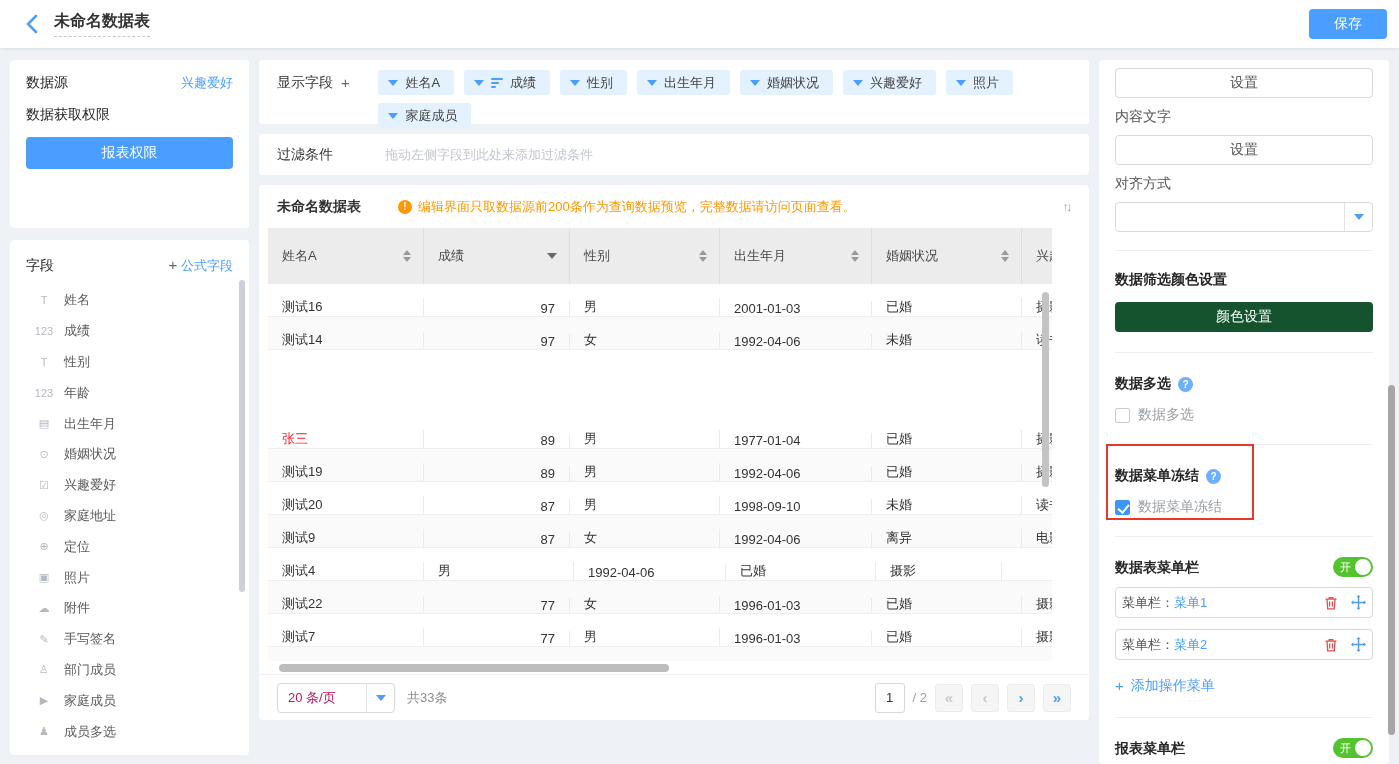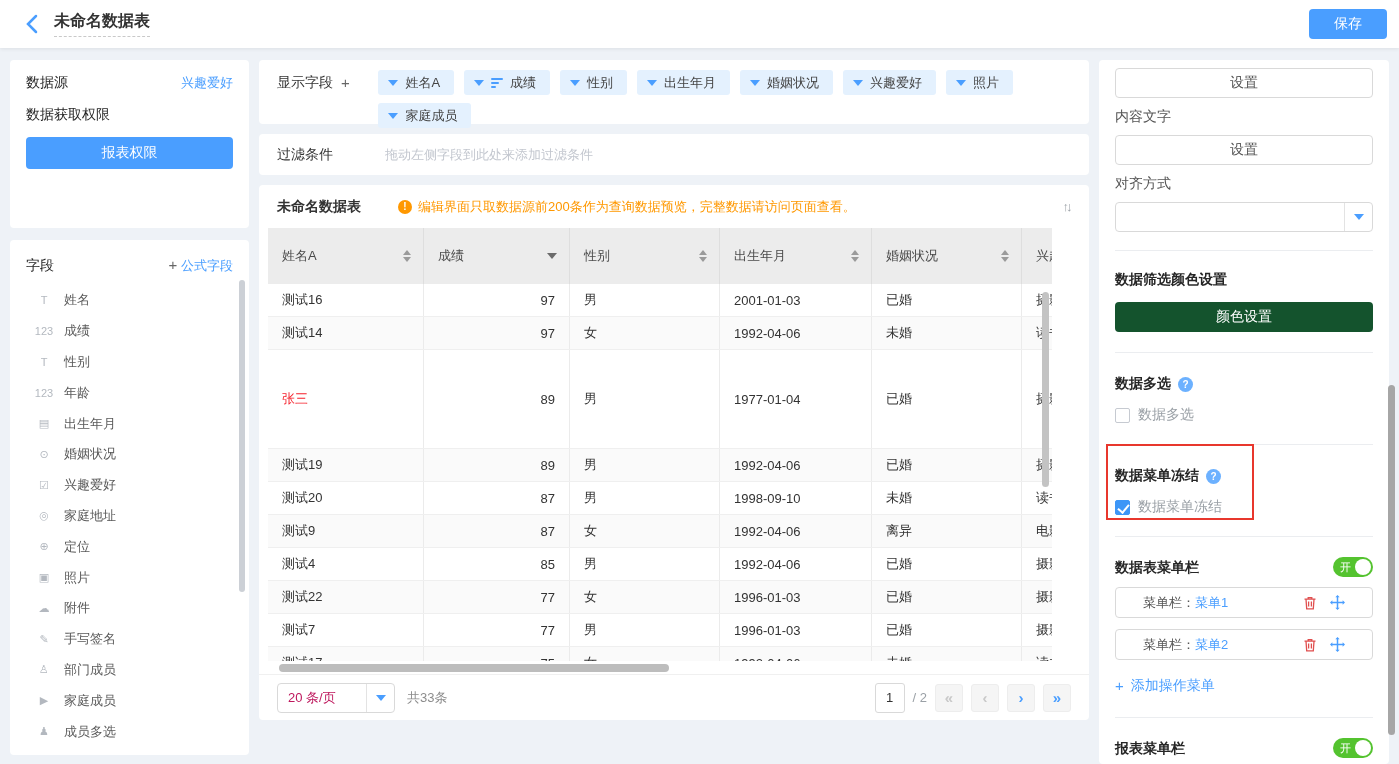--- a/index.html
+++ b/index.html
@@ -78,21 +78,21 @@
   .col-birth{width:152px} .col-marital{width:150px} .col-hobby{width:126px}
   .sort-both, .sort-desc-icon { display:none; }
   .sort-both-mode .sort-both { display:flex; flex-direction:column; gap:2px; margin-left:auto; }
   .tri-up { width:0; height:0; border-left:4px solid transparent; border-right:4px solid transparent;
             border-bottom:5px solid #9a9a9a; }
   .tri-down { width:0; height:0; border-left:4px solid transparent; border-right:4px solid transparent;
               border-top:5px solid #9a9a9a; }
   .sort-desc-mode .sort-desc-icon { display:block; margin-left:auto; width:0; height:0;
       border-left:5px solid transparent; border-right:5px solid transparent; border-top:6px solid #6b6b6b; }
 
-  .tr { display:flex; height:33px; border-bottom:1px solid #efefef; background:#fff; }
+  .tr { display:flex; height:33px; border-bottom:1px solid #efefef; background:#fff;align-items:flex-end; }
   .tr:nth-child(even) { background:#fafafa; }
   .tr.row-tall { height:99px; }
   .td { display:flex; align-items:center; padding:0 14px; border-right:1px solid #ebebeb; color:#333; }
   .td.col-score { justify-content:flex-end; }
   .row-redname .col-name { color:#f5222d; }
   .tbl-vscroll { position:absolute; right:3px; top:64px; width:7px; height:195px;
                  background:#c3c3c3; border-radius:4px; }
   .h-scrollbar { position:absolute; left:9px; top:478px; width:784px; height:10px; }
   .h-scrollbar .thumb { position:absolute; left:11px; top:1px; width:390px; height:8px;
                         background:#bdbdbd; border-radius:4px; cursor:pointer; }
@@ -141,21 +141,21 @@
   .cbx.checked { background:#3d96f7; border-color:#3d96f7; }
   .cbx.checked::after { content:""; position:absolute; left:4px; top:1px; width:5px; height:9px;
          border:solid #fff; border-width:0 2px 2px 0; transform:rotate(40deg); }
   .menu-head { display:flex; align-items:flex-end; justify-content:space-between; }
   .toggle { width:40px; height:20px; border-radius:10px; background:#54c32f; position:relative;
             cursor:pointer; flex:none; }
   .toggle .t-label { position:absolute; left:7px; top:3px; color:#fff; font-size:11px; }
   .toggle .t-knob { position:absolute; right:2px; top:2px; width:16px; height:16px; border-radius:50%;
                     background:#fff; }
   .menu-item { height:31px; border:1px solid #d9d9d9; border-radius:4px; display:flex; align-items:center;
-               padding:0 27px; margin-bottom:11px; }
+               padding:0 6px; margin-bottom:11px; }
   .menu-item .m-prefix { color:#555; }
   .menu-item .m-name { color:#4a9eff; cursor:pointer; }
   .m-icons { margin-left:auto; display:flex; align-items:center; gap:13px; }
   .icon-btn { cursor:pointer; display:flex; }
   .add-link { color:#4a9eff; font-size:14px; cursor:pointer; display:inline-flex; gap:7px; }
   .add-link .plus-icon::before { color:#4a9eff; }
 
   .annotation-box { position:absolute; left:1106px; top:444px; width:148px; height:76px;
                     border:2px solid #e8372d; z-index:6; pointer-events:none; }
   .page-scrollbar { position:absolute; left:1388px; top:385px; width:7px; height:350px;
@@ -449,21 +449,20 @@
             <div class="td col-name">测试9</div>
             <div class="td col-score">87</div>
             <div class="td col-gender">女</div>
             <div class="td col-birth">1992-04-06</div>
             <div class="td col-marital">离异</div>
             <div class="td col-hobby">电影</div>
           </div>
 
           <div class="tr">
             <div class="td col-name">测试4</div>
-            <div class="td col-score">85</div>
             <div class="td col-gender">男</div>
             <div class="td col-birth">1992-04-06</div>
             <div class="td col-marital">已婚</div>
             <div class="td col-hobby">摄影</div>
           </div>
 
           <div class="tr">
             <div class="td col-name">测试22</div>
             <div class="td col-score">77</div>
             <div class="td col-gender">女</div>

